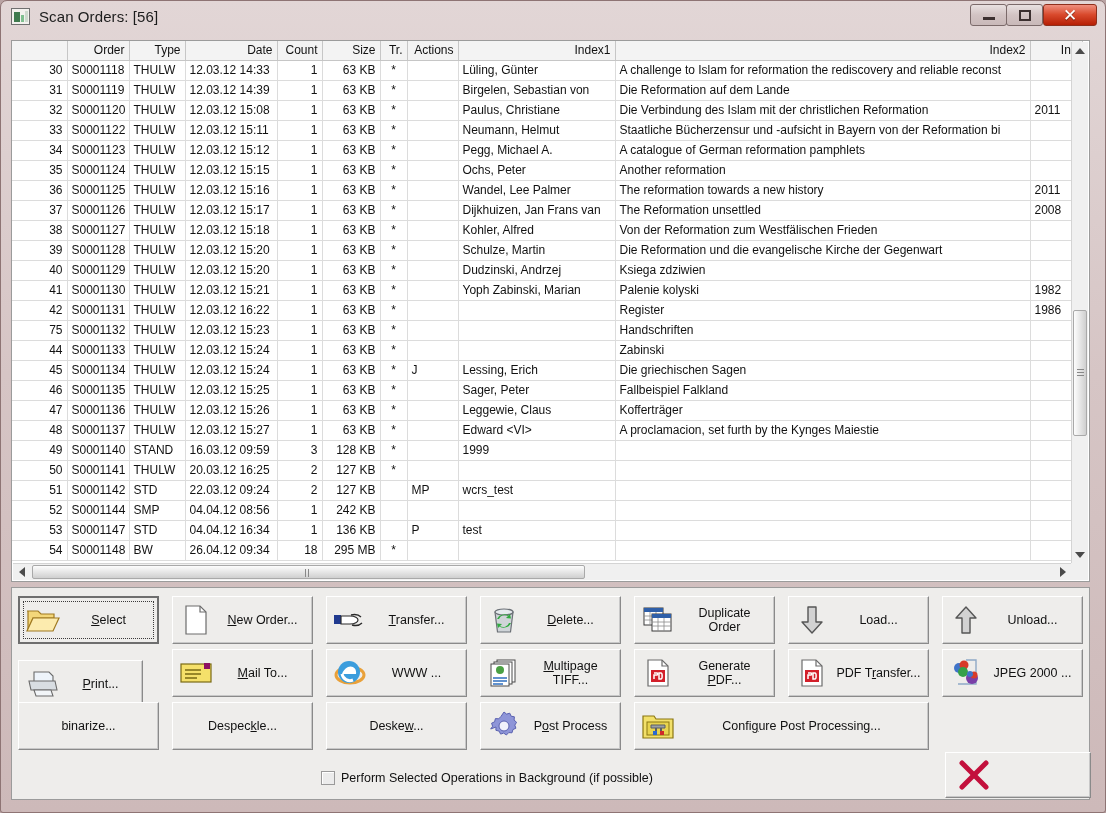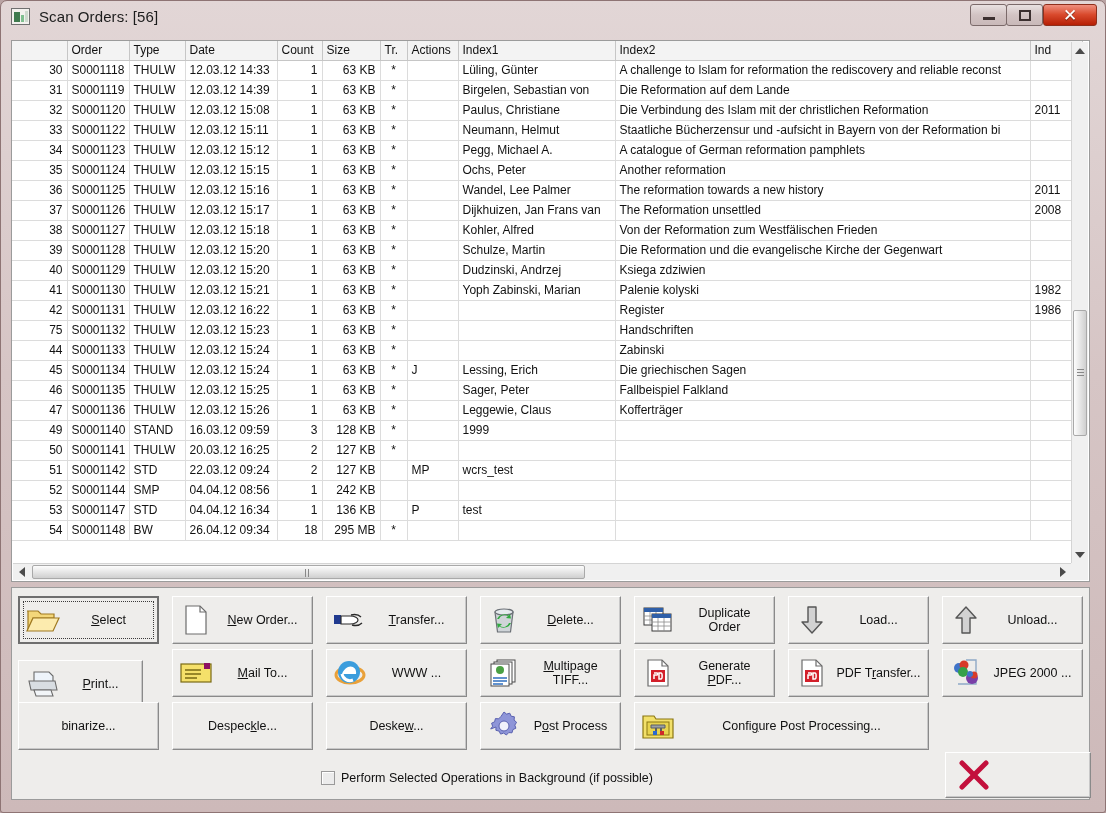--- a/index.html
+++ b/index.html
@@ -48,21 +48,21 @@
   #grid-outer{
     position:absolute;left:10px;top:39px;width:1079px;height:542px;
     box-sizing:border-box;border:1px solid #9b9b9b;background:#fff;
     overflow:hidden;
   }
   table.grid{border-collapse:collapse;table-layout:fixed;width:1070px;}
   table.grid th{
     height:19px;padding:0 4px;box-sizing:border-box;
     background:#f3f3f3;
     border-right:1px solid #c6c6c6;border-bottom:1px solid #c6c6c6;
-    font-weight:normal;font-size:12px;color:#111;text-align:left;
+    font-weight:normal;font-size:12px;color:#111;text-align:right;
   }
   table.grid td{
     height:20px;padding:0 4px;box-sizing:border-box;
     border-right:1px solid #dcdcdc;border-bottom:1px solid #dcdcdc;
     font-size:12px;color:#111;white-space:nowrap;overflow:hidden;
     background:#fff;
   }
   td.rownum{background:#f3f3f3;text-align:right;border-right:1px solid #c6c6c6;color:#111;}
   th.rownum{background:#f3f3f3;border-right:1px solid #c6c6c6;}
   td.num{text-align:right;}
@@ -438,20 +438,33 @@
             <td>12.03.12 15:26</td>
             <td class="num">1</td>
             <td class="num">63 KB</td>
             <td class="ctr">*</td>
             <td></td>
             <td>Leggewie, Claus</td>
             <td>Kofferträger</td>
             <td></td>
           </tr>
           <tr>
+            <td class="rownum">48</td>
+            <td>S0001137</td>
+            <td>THULW</td>
+            <td>12.03.12 15:27</td>
+            <td class="num">1</td>
+            <td class="num">63 KB</td>
+            <td class="ctr">*</td>
+            <td></td>
+            <td>Edward &lt;VI&gt;</td>
+            <td>A proclamacion, set furth by the Kynges Maiestie</td>
+            <td></td>
+          </tr>
+          <tr>
             <td class="rownum">49</td>
             <td>S0001140</td>
             <td>STAND</td>
             <td>16.03.12 09:59</td>
             <td class="num">3</td>
             <td class="num">128 KB</td>
             <td class="ctr">*</td>
             <td></td>
             <td>1999</td>
             <td></td>

